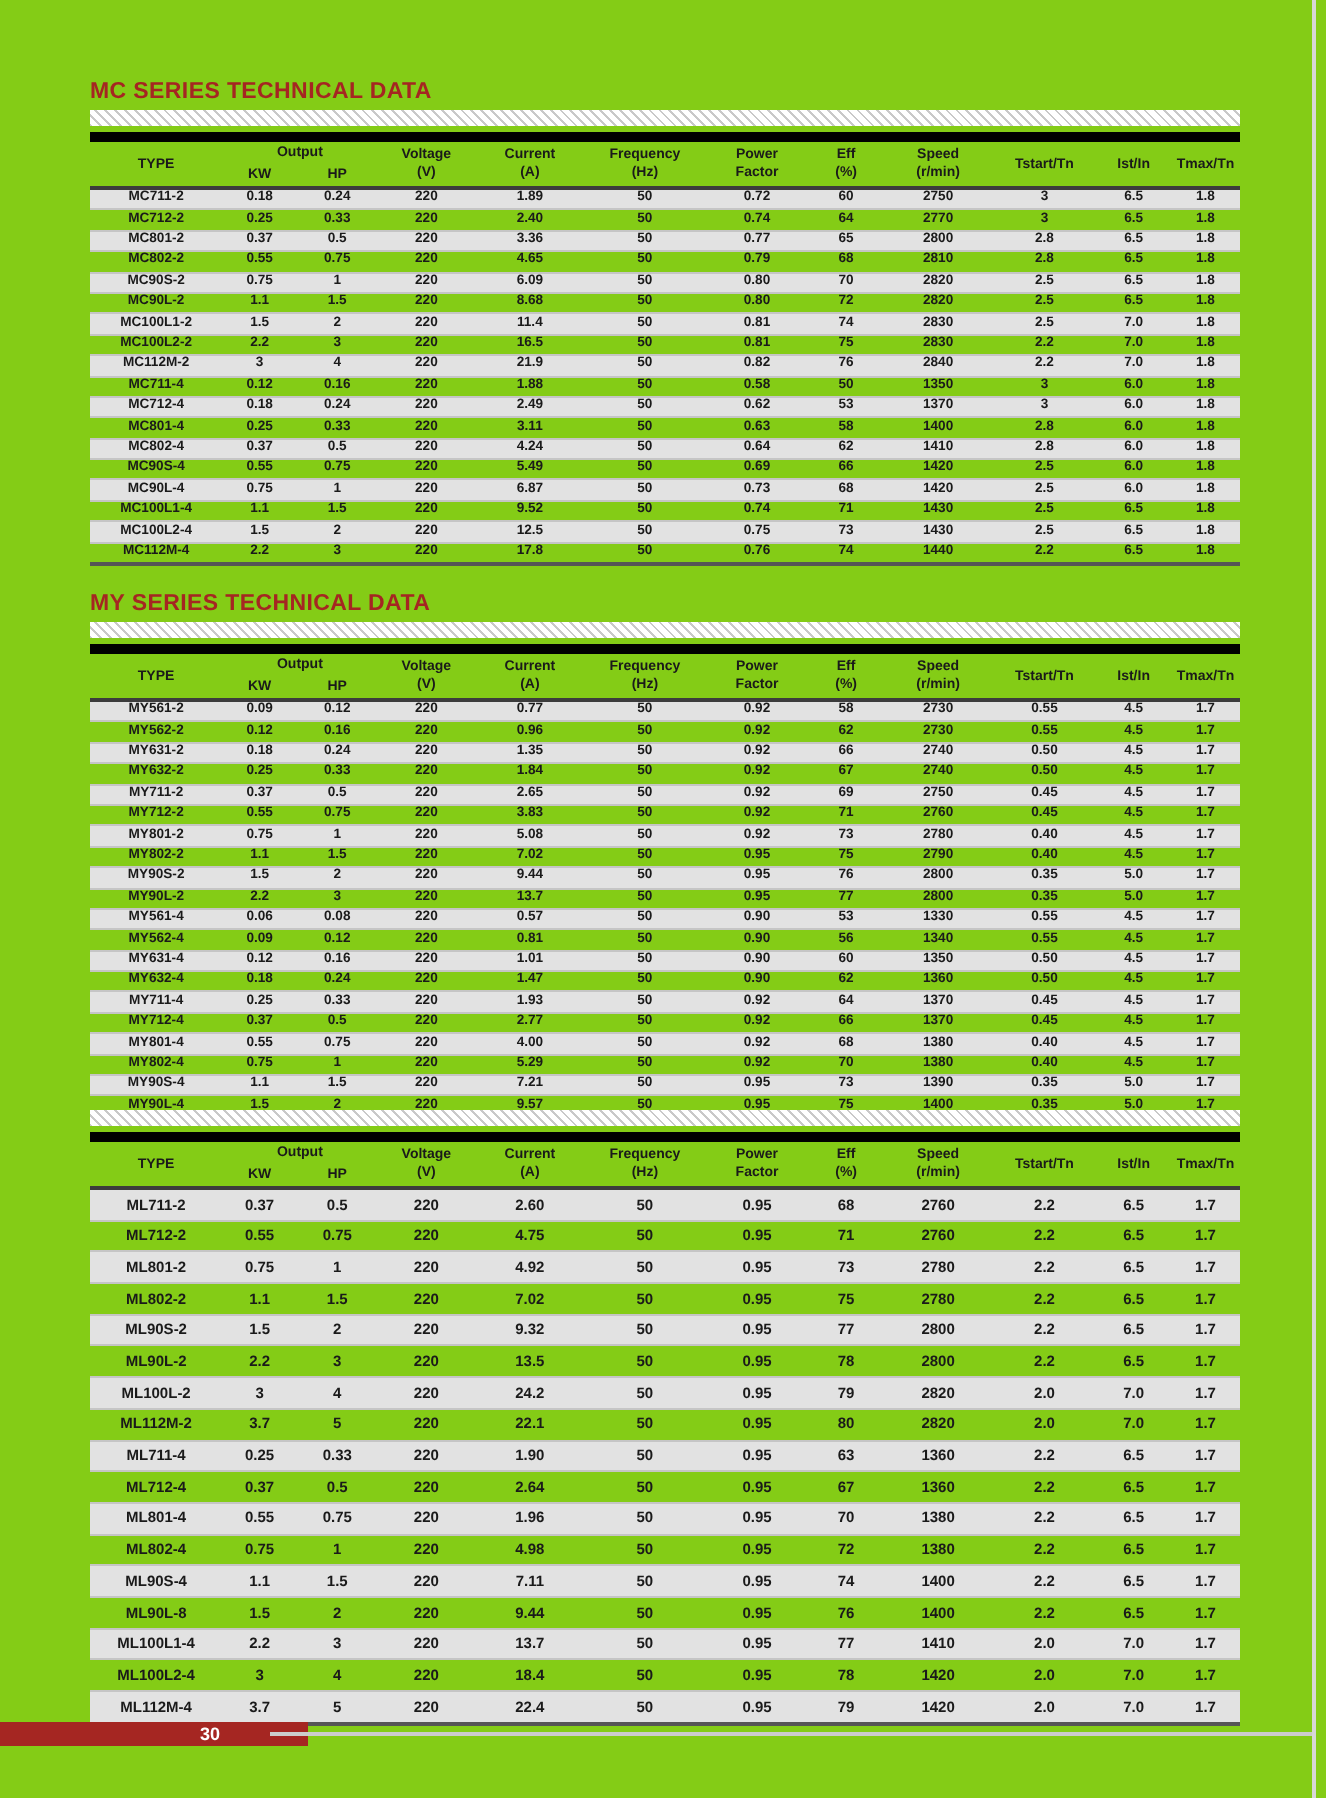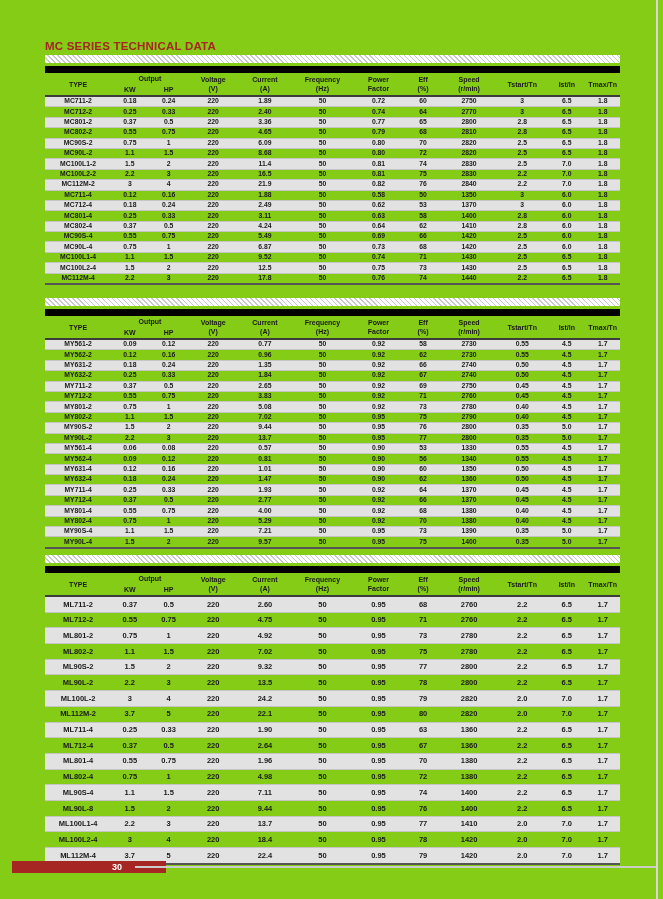--- a/index.html
+++ b/index.html
@@ -15,21 +15,21 @@
   .sec-title{
     color:var(--accent-red,#a52622);font-size:11.5px;font-weight:700;
     line-height:13px;letter-spacing:.2px;
   }
   .hatch{
     margin-top:2px;height:8px;
     background:repeating-linear-gradient(45deg,#c9c9c9 0,#c9c9c9 1px,#ffffff 1px,#ffffff 3.5px);
   }
   table{
     width:100%;margin-top:3px;border-collapse:collapse;table-layout:fixed;
-    border-top:7px solid #000000;border-bottom:2px solid #555;
+    border-top:5px solid #000000;border-bottom:2px solid #555;
   }
   thead{border-bottom:2px solid #3c3c3c;}
   th{
     font-size:7px;font-weight:700;color:#1a1a1a;text-align:center;
     padding:1px 0;line-height:9px;vertical-align:middle;
   }
   th .l2{display:block;font-weight:700;}
   td{
     font-size:6.8px;font-weight:700;color:#1a1a1a;text-align:center;
     padding:0;line-height:1;vertical-align:middle;overflow:hidden;white-space:nowrap;
@@ -37,21 +37,21 @@
   .sec-mc td,.sec-my td{height:9.4px;}
   .sec-ml td{height:14.7px;font-size:7.5px;}
   tbody tr{border-bottom:1px solid #c5c5c5;}
   tbody tr:nth-child(odd){background:var(--row-alt,#e2e2e2);}
   tbody tr:last-child{border-bottom:none;}
   col.c-type{width:11.5%;} col.c-kw{width:6.5%;} col.c-hp{width:7%;}
   col.c-v{width:8.5%;} col.c-a{width:9.5%;} col.c-hz{width:10.5%;}
   col.c-pf{width:9%;} col.c-eff{width:6.5%;} col.c-spd{width:9.5%;}
   col.c-ts{width:9%;} col.c-ist{width:6.5%;} col.c-tm{width:6%;}
   .footer-bar{
-    position:absolute;top:861px;left:12px;width:154px;height:12px;
+    position:absolute;top:861px;left:0;width:154px;height:12px;
     background:var(--accent-red,#a52622);color:#fff;font-size:9px;font-weight:700;
     line-height:12px;text-align:right;padding-right:0;box-sizing:border-box;
   }
   .footer-bar span{margin-right:44px;}
   .footer-line{position:absolute;top:866px;left:135px;width:521px;height:2px;background:#cccccc;}
 </style>
 </head>
 <body>
 
 <div class="page">
@@ -345,20 +345,21 @@
             <td>1440</td>
             <td>2.2</td>
             <td>6.5</td>
             <td>1.8</td>
           </tr>
         </tbody>
     </table>
   </div>
 
   <div class="section sec-my">
+    <div class="sec-title">MY SERIES TECHNICAL DATA</div>
     <div class="hatch"></div>
     <table>
       <colgroup>
         <col class="c-type">
           <col class="c-kw">
           <col class="c-hp">
           <col class="c-v">
           <col class="c-a">
           <col class="c-hz">
         <col class="c-pf">

